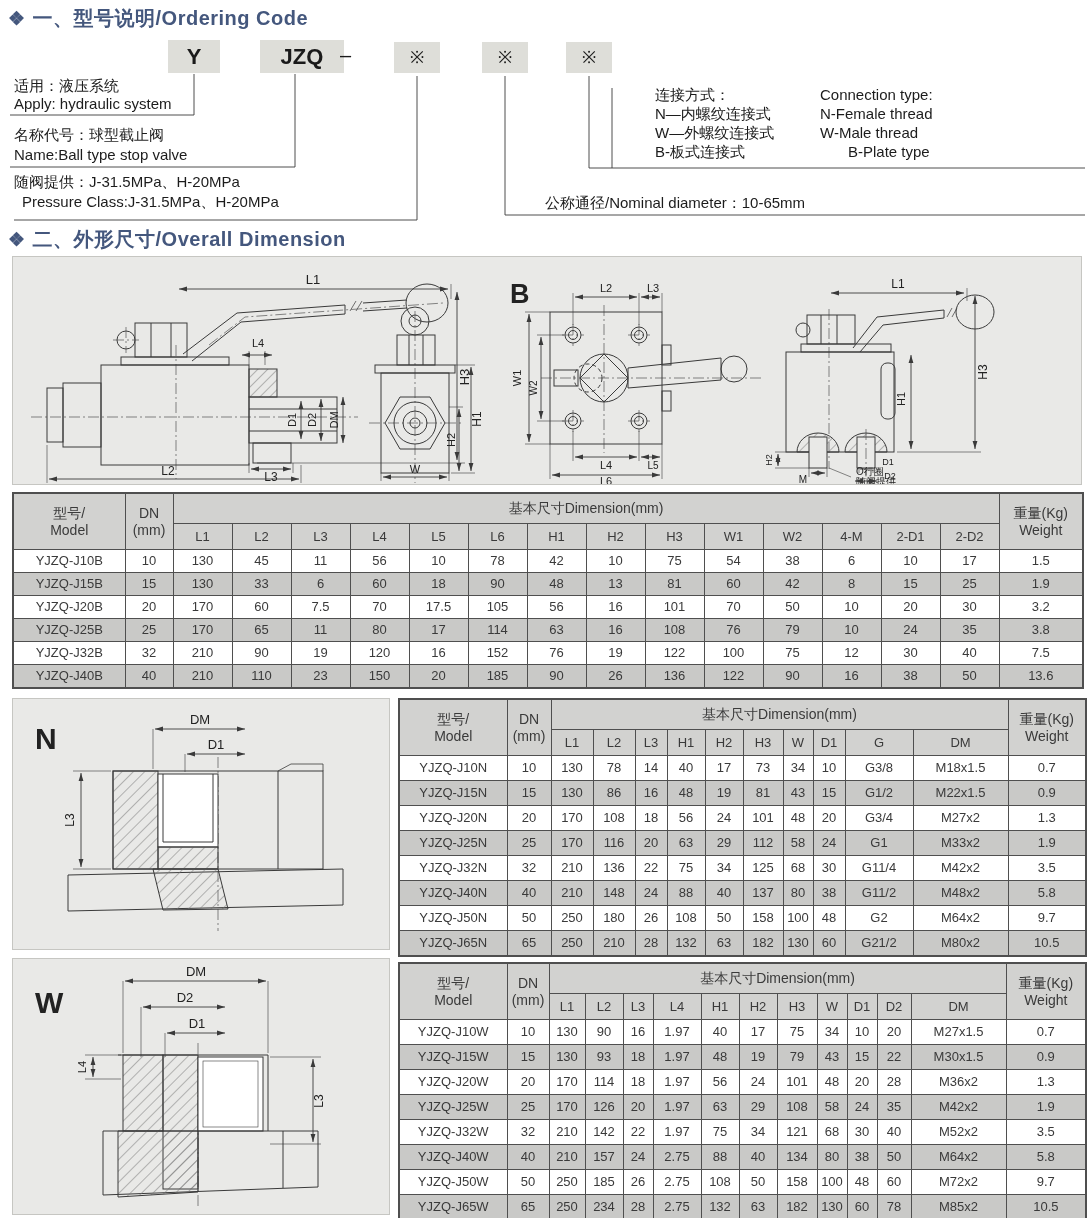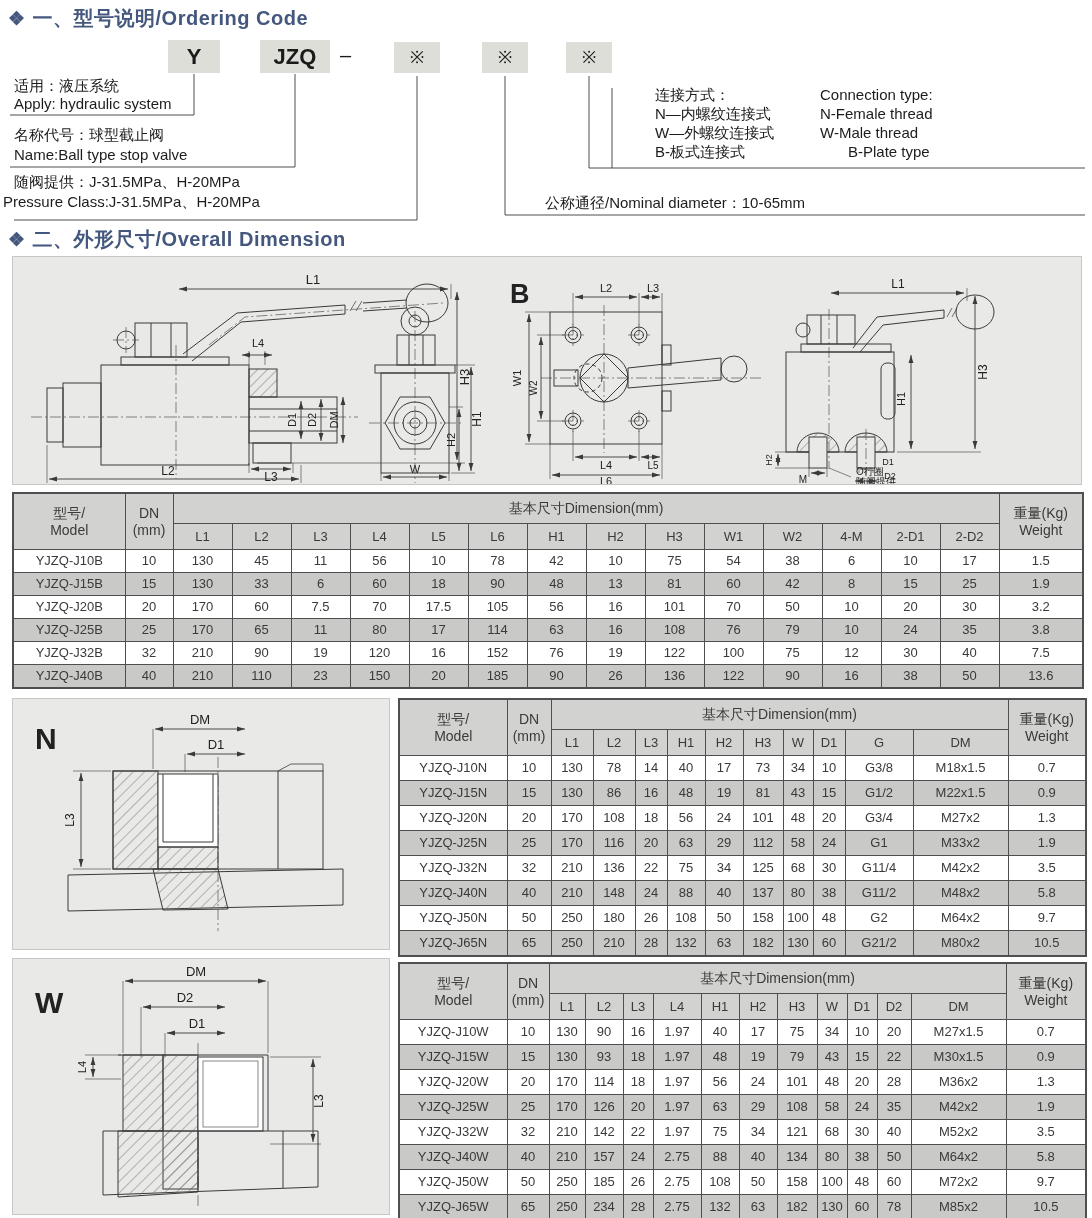--- a/index.html
+++ b/index.html
@@ -41,32 +41,32 @@
 <div class="abs" style="left:0;top:0;width:1092px;height:225px;">
   <svg style="position:absolute;left:0;top:30px;" width="1092" height="195" viewBox="0 0 1092 195">
     <path class="out" style="stroke-width:.9" fill="none" d="M194,44 V85 H10"></path>
     <path class="out" style="stroke-width:.9" fill="none" d="M295,44 V137 H10"></path>
     <path class="out" style="stroke-width:.9" fill="none" d="M417,46 V190 H14"></path>
     <path class="out" style="stroke-width:.9" fill="none" d="M505,46 V185 H1085"></path>
     <path class="out" style="stroke-width:.9" fill="none" d="M589,46 V138 H1085"></path>
     <path class="out" style="stroke-width:.9" fill="none" d="M612,58 V138"></path>
   </svg>
   <div class="code-box big" style="left:168px;top:40px;width:52px;">Y</div>
-  <div class="code-box big" style="left:260px;top:40px;width:70px;">JZQ</div>
+  <div class="code-box big" style="left:260px;top:40px;width:84px;">JZQ</div>
   <div class="dash" style="left:340px;top:44px;">–</div>
   <div class="code-box star" style="left:394px;top:42px;width:46px;">※</div>
   <div class="code-box star" style="left:482px;top:42px;width:46px;">※</div>
   <div class="code-box star" style="left:566px;top:42px;width:46px;">※</div>
 
   <div class="lbl" style="left:14px;top:77px;">适用：液压系统</div>
   <div class="lbl" style="left:14px;top:95px;">Apply: hydraulic system</div>
   <div class="lbl" style="left:14px;top:126px;">名称代号：球型截止阀</div>
   <div class="lbl" style="left:14px;top:146px;">Name:Ball type stop valve</div>
   <div class="lbl" style="left:14px;top:173px;">随阀提供：J-31.5MPa、H-20MPa</div>
-  <div class="lbl" style="left:3px;top:193px;">Pressure Class:J-31.5MPa、H-20MPa</div>
+  <div class="lbl" style="left:22px;top:193px;">Pressure Class:J-31.5MPa、H-20MPa</div>
 
   <div class="lbl" style="left:655px;top:86px;">连接方式：</div>
   <div class="lbl" style="left:655px;top:105px;">N—内螺纹连接式</div>
   <div class="lbl" style="left:655px;top:124px;">W—外螺纹连接式</div>
   <div class="lbl" style="left:655px;top:143px;">B-板式连接式</div>
   <div class="lbl" style="left:820px;top:86px;">Connection type:</div>
   <div class="lbl" style="left:820px;top:105px;">N-Female thread</div>
   <div class="lbl" style="left:820px;top:124px;">W-Male thread</div>
   <div class="lbl" style="left:848px;top:143px;">B-Plate type</div>
 

